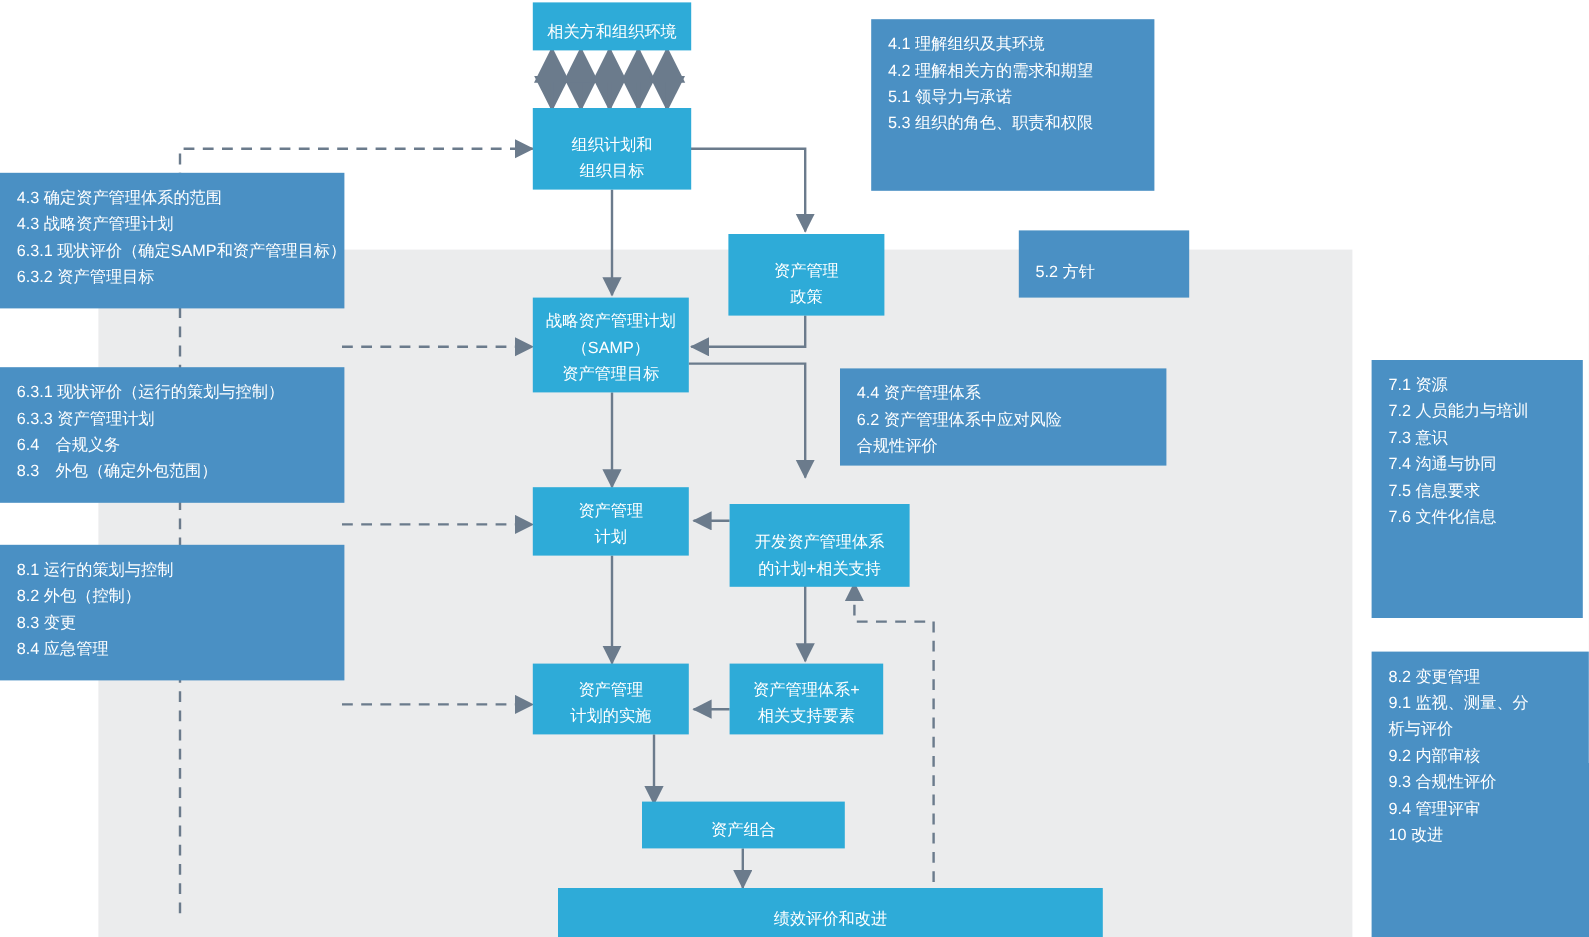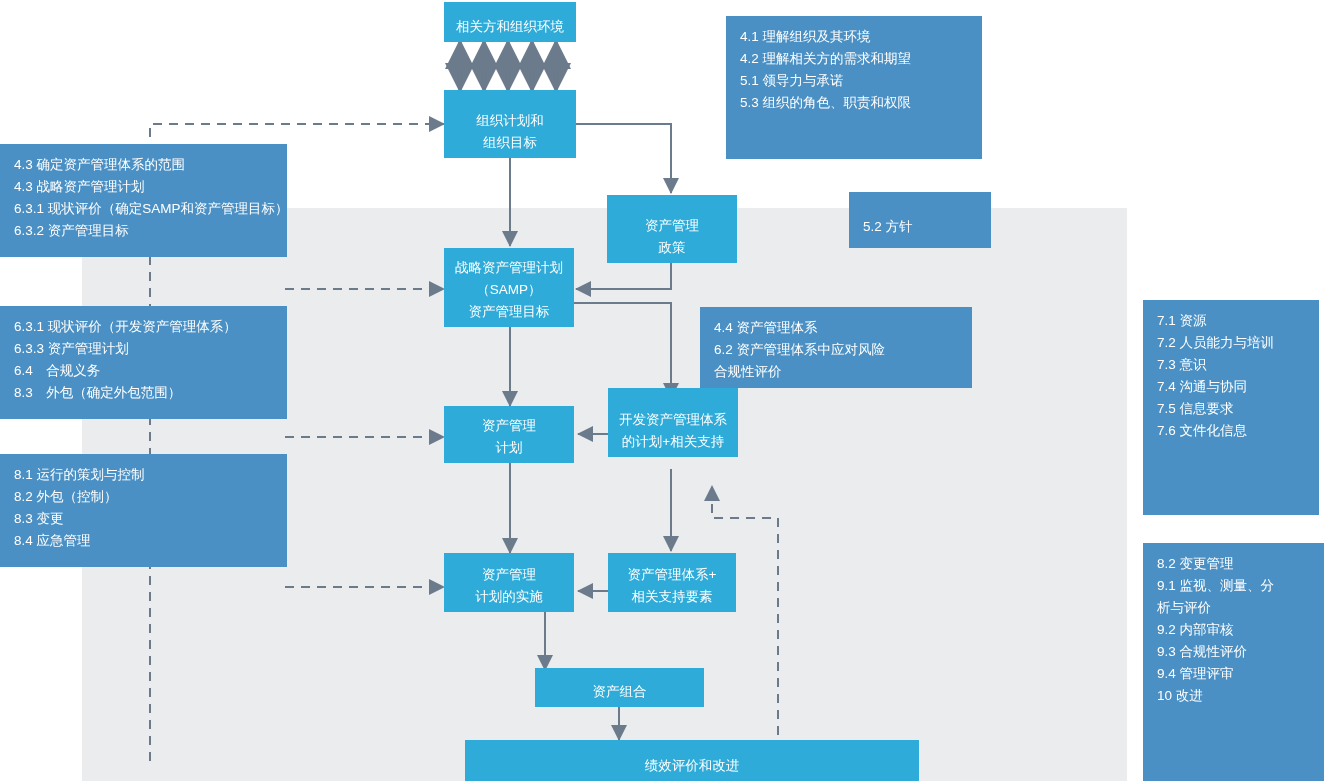--- a/index.html
+++ b/index.html
@@ -118,21 +118,21 @@
     <span>战略资产管理计划</span>
     <span>（SAMP）</span>
     <span>资产管理目标</span>
   </div>
 
   <div class="node cyan" style="left:444px;top:406px;width:130px;height:57px;">
     <span>资产管理</span>
     <span>计划</span>
   </div>
 
-  <div class="node cyan" style="left:608px;top:388px;width:130px;height:69px;">
+  <div class="node cyan" style="left:608px;top:420px;width:150px;height:69px;">
     <span>开发资产管理体系</span>
     <span>的计划+相关支持</span>
   </div>
 
   <div class="node cyan" style="left:444px;top:553px;width:130px;height:59px;">
     <span>资产管理</span>
     <span>计划的实施</span>
   </div>
 
   <div class="node cyan" style="left:608px;top:553px;width:128px;height:59px;">
@@ -141,40 +141,40 @@
   </div>
 
   <div class="node cyan" style="left:535px;top:668px;width:169px;height:39px;">
     <span>资产组合</span>
   </div>
 
   <div class="node cyan" style="left:465px;top:740px;width:454px;height:41px;">
     <span>绩效评价和改进</span>
   </div>
 
-  <div class="note" style="left:726px;top:16px;width:256px;height:143px;">
+  <div class="note" style="left:726px;top:16px;width:236px;height:143px;">
     <div>4.1 理解组织及其环境</div>
     <div>4.2 理解相关方的需求和期望</div>
     <div>5.1 领导力与承诺</div>
     <div>5.3 组织的角色、职责和权限</div>
   </div>
 
   <div class="note" style="left:849px;top:192px;width:142px;height:56px;display:flex;align-items:flex-end;">
     <div>5.2 方针</div>
   </div>
 
   <div class="note" style="left:0px;top:144px;width:287px;height:113px;">
     <div>4.3 确定资产管理体系的范围</div>
     <div>4.3 战略资产管理计划</div>
     <div>6.3.1 现状评价（确定SAMP和资产管理目标）</div>
     <div>6.3.2 资产管理目标</div>
   </div>
 
   <div class="note" style="left:0px;top:306px;width:287px;height:113px;">
-    <div>6.3.1 现状评价（开发资产管理体系）</div>
+    <div>6.3.1 现状评价（运行的策划与控制）</div>
     <div>6.3.3 资产管理计划</div>
     <div>6.4　合规义务</div>
     <div>8.3　外包（确定外包范围）</div>
   </div>
 
   <div class="note" style="left:0px;top:454px;width:287px;height:113px;">
     <div>8.1 运行的策划与控制</div>
     <div>8.2 外包（控制）</div>
     <div>8.3 变更</div>
     <div>8.4 应急管理</div>

